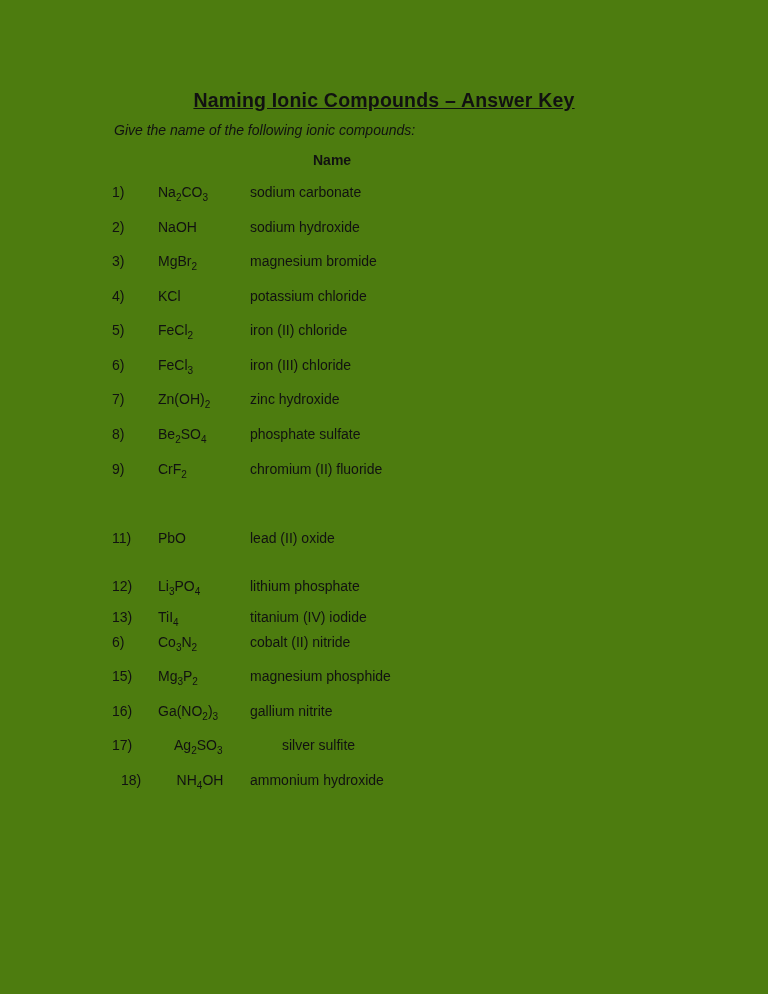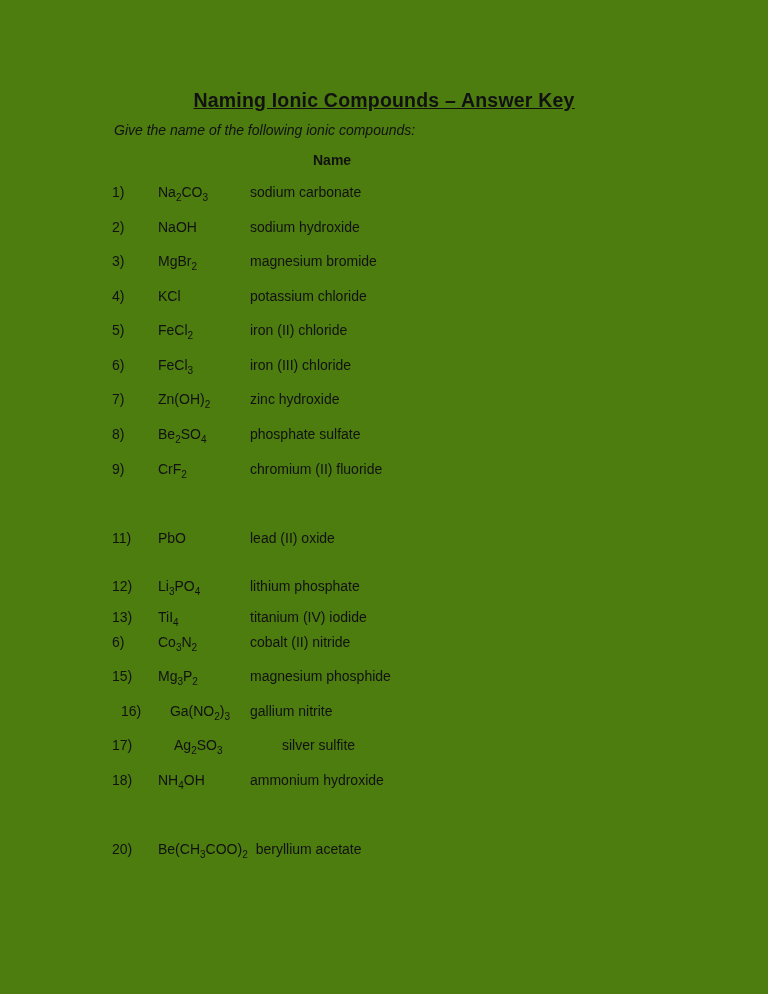--- a/index.html
+++ b/index.html
@@ -150,38 +150,33 @@
     <span class="formula"><span>Co</span><sub>3</sub><span>N</span><sub>2</sub></span>
     <span class="cname">cobalt (II) nitride</span>
   </div>
 
   <div class="row" style="top: 484.12px;">
     <span class="num">15)</span>
     <span class="formula"><span>Mg</span><sub>3</sub><span>P</span><sub>2</sub></span>
     <span class="cname">magnesium phosphide</span>
   </div>
 
-  <div class="row" style="top: 518.7px; text-align: center;">
+  <div class="row" style="top: 518.7px;">
     <span class="num">16)</span>
     <span class="formula"><span>Ga(NO</span><sub>2</sub><span>)</span><sub>3</sub></span>
     <span class="cname">gallium nitrite</span>
   </div>
 
   <div class="row" style="top: 553.28px; gap: 24px;">
     <span class="num">17)</span>
     <span class="formula"><span>Ag</span><sub>2</sub><span>SO</span><sub>3</sub></span>
     <span class="cname">silver sulfite</span>
   </div>
 
-  <div class="row" style="top: 587.86px;">
+  <div class="row" style="top: 587.86px; text-align: center;">
     <span class="num">18)</span>
     <span class="formula"><span>NH</span><sub>4</sub><span>OH</span></span>
     <span class="cname">ammonium hydroxide</span>
   </div>
 
 
-  <div class="row" style="top: 657.02px;">
-    <span class="num">20)</span>
-    <span class="formula"><span>Be(CH</span><sub>3</sub><span>COO)</span><sub>2</sub></span>
-    <span class="cname">beryllium acetate</span>
-  </div>
 </div>
 </div>
 
 </body></html>

